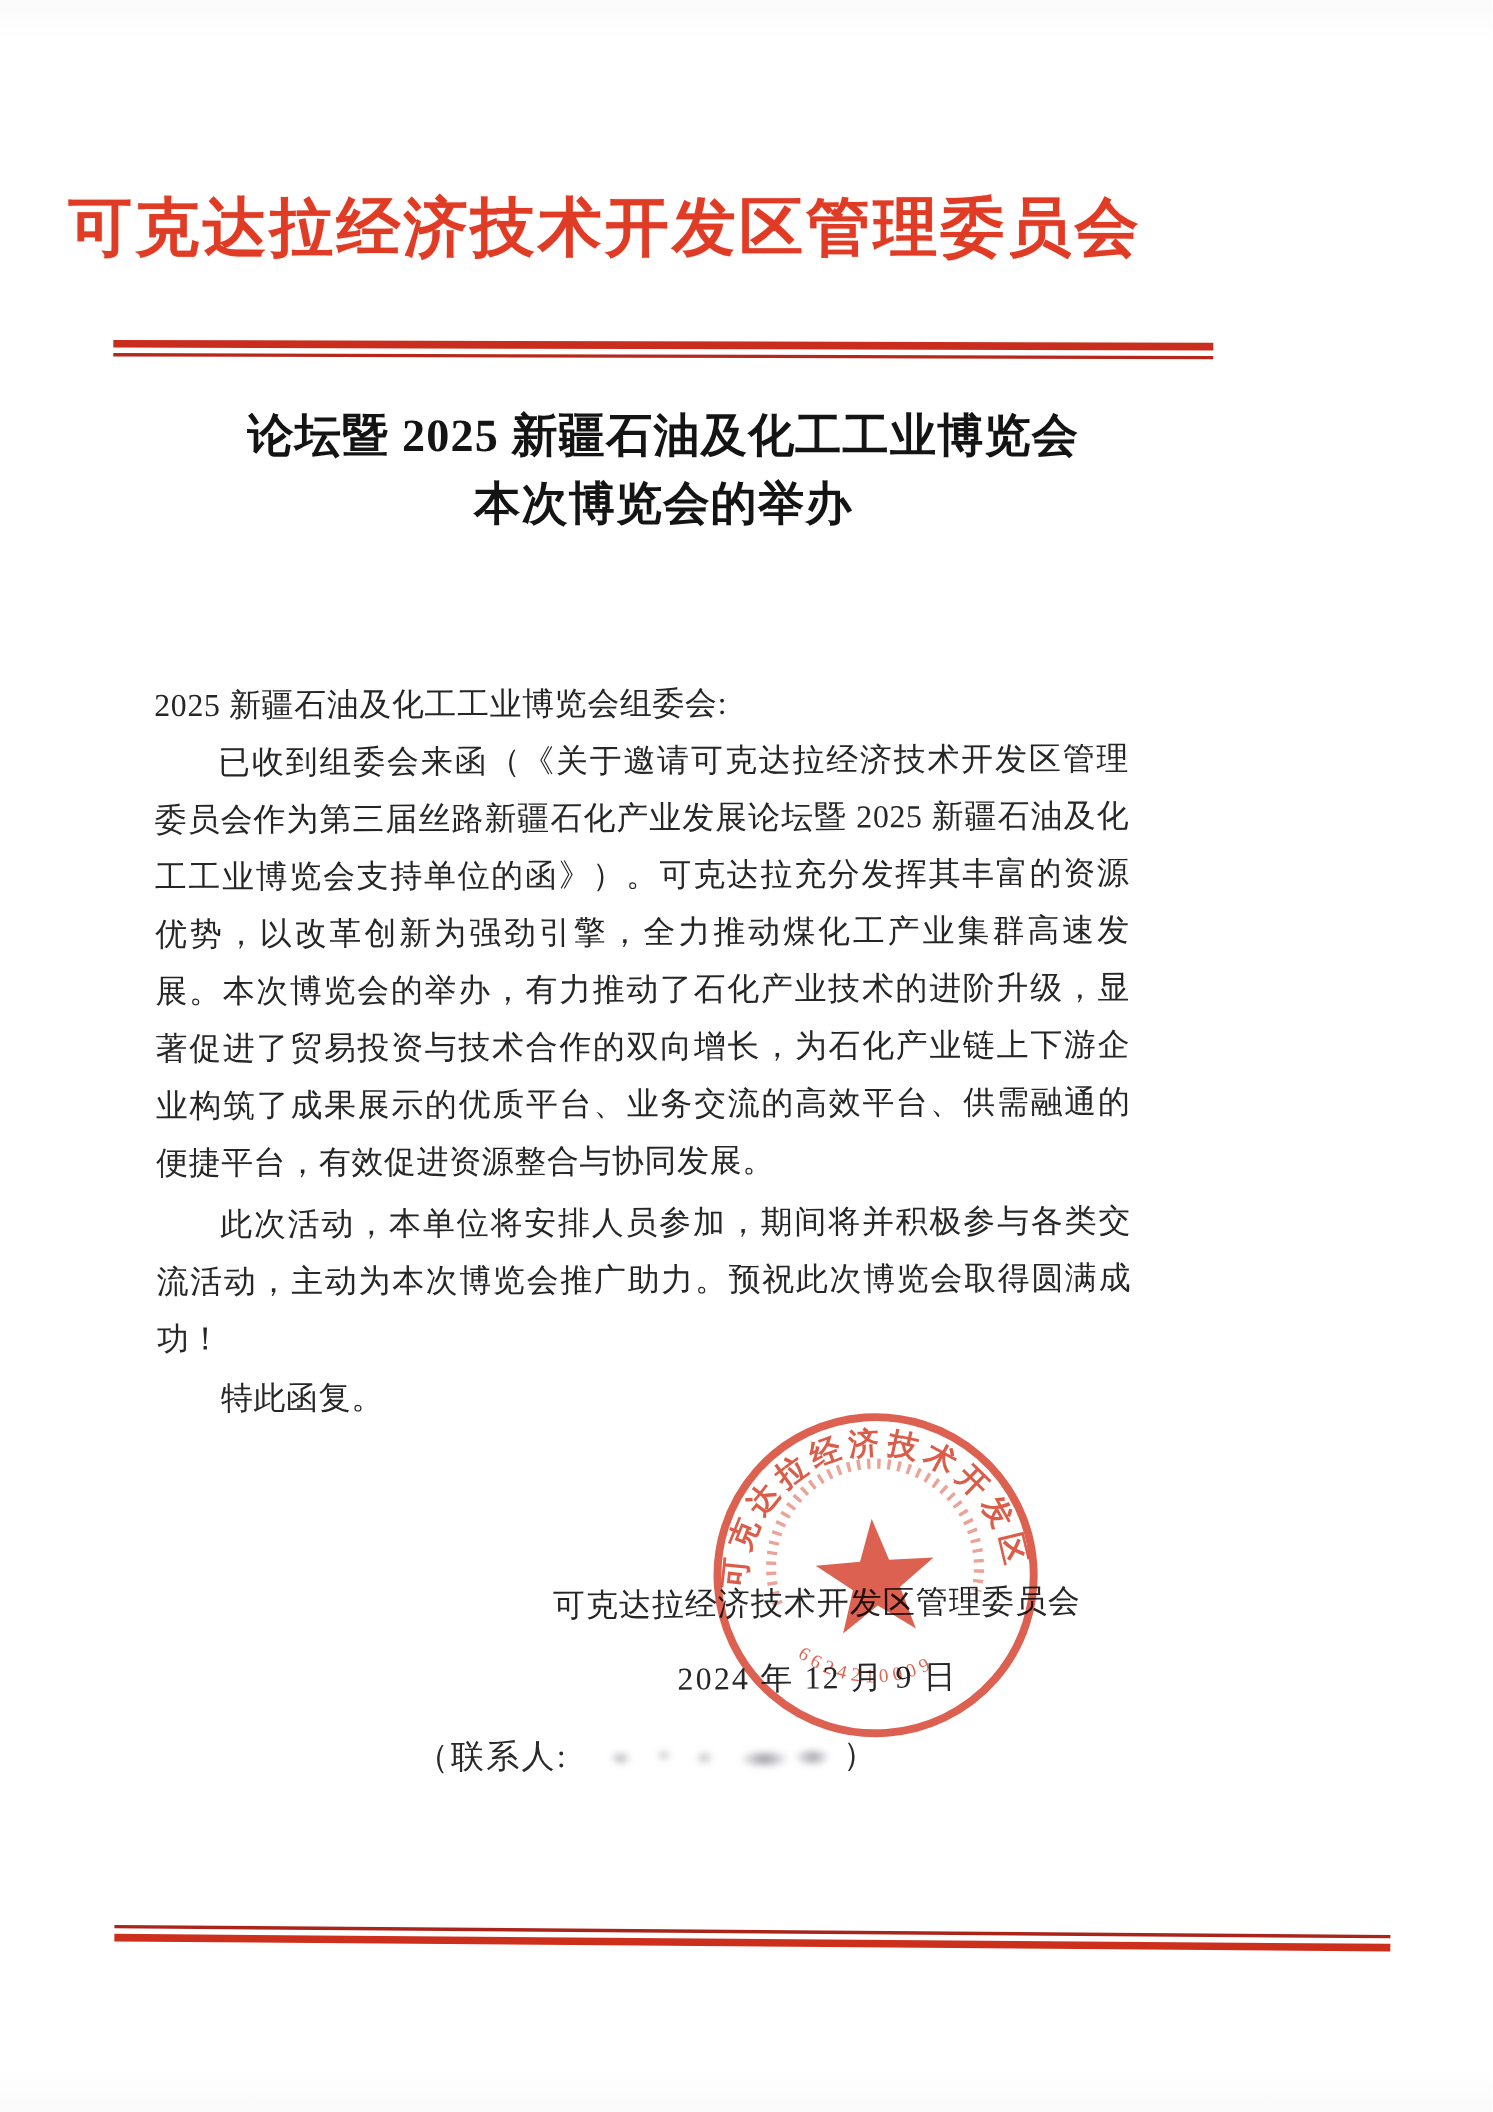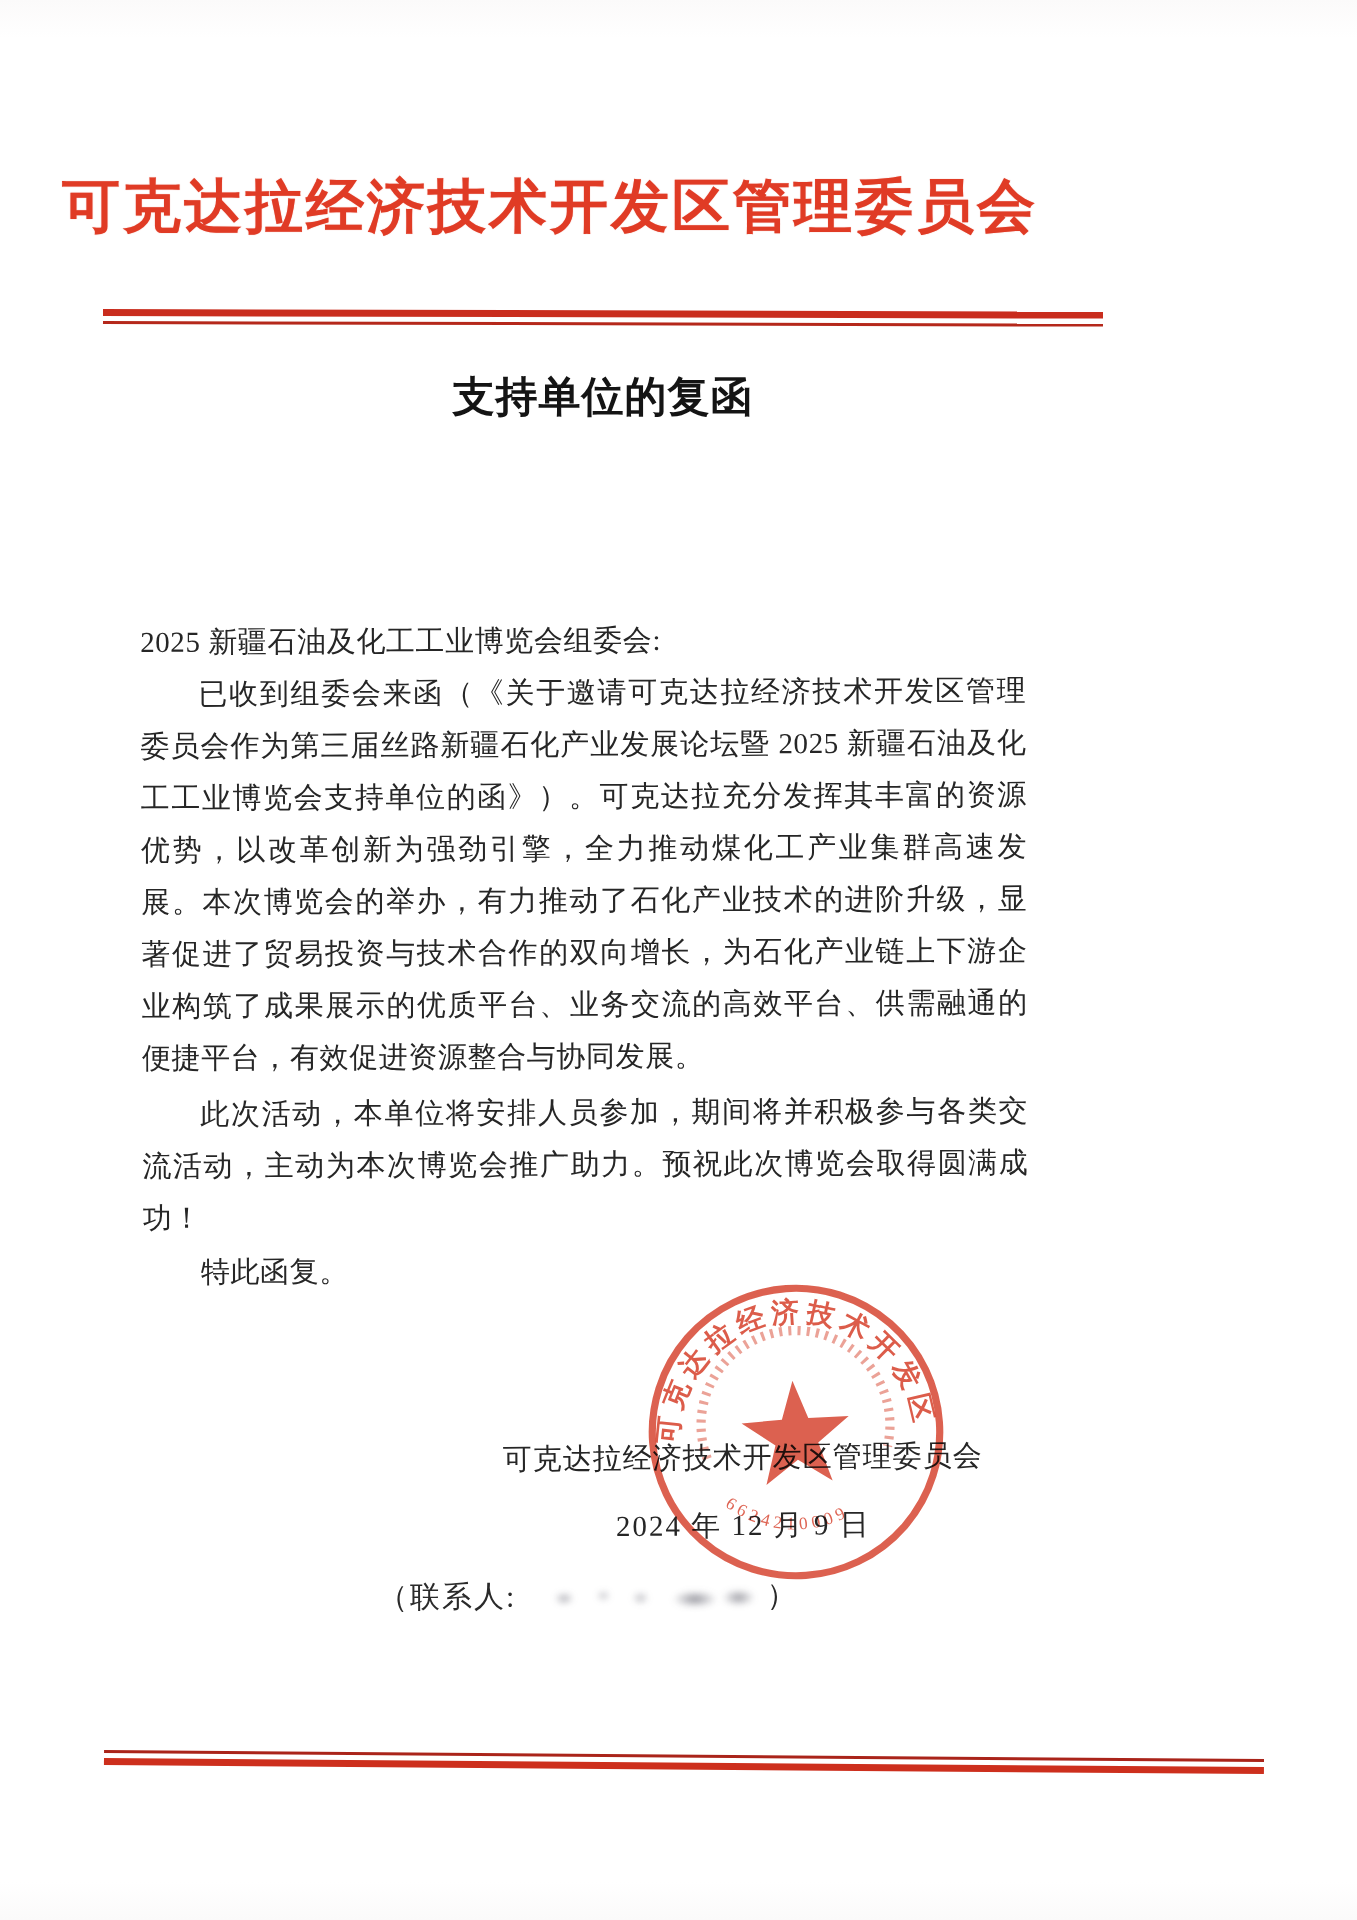--- a/index.html
+++ b/index.html
@@ -91,21 +91,22 @@
 <div class="page">
 
   <div class="letterhead">可克达拉经济技术开发区管理委员会</div>
 
   <div class="rule-top">
     <div class="thick"></div>
     <div class="thin"></div>
   </div>
 
   <div class="doc-title">
-    <div>支持单位的复函</div>
+    <div>论坛暨 2025 新疆石油及化工工业博览会</div>
+    <div>本次博览会的举办</div>
   </div>
 
   <div class="body-text">
     <p class="salutation">2025 新疆石油及化工工业博览会组委会:</p>
     <p class="para p1">已收到组委会来函（《关于邀请可克达拉经济技术开发区管理委员会作为第三届丝路新疆石化产业发展论坛暨 2025 新疆石油及化工工业博览会支持单位的函》）。可克达拉充分发挥其丰富的资源优势，以改革创新为强劲引擎，全力推动煤化工产业集群高速发展。本次博览会的举办，有力推动了石化产业技术的进阶升级，显著促进了贸易投资与技术合作的双向增长，为石化产业链上下游企业构筑了成果展示的优质平台、业务交流的高效平台、供需融通的便捷平台，有效促进资源整合与协同发展。</p>
     <p class="para p2">此次活动，本单位将安排人员参加，期间将并积极参与各类交流活动，主动为本次博览会推广助力。预祝此次博览会取得圆满成功！</p>
     <p class="para p3">特此函复。</p>
   </div>
 
   <div class="sig-block">

